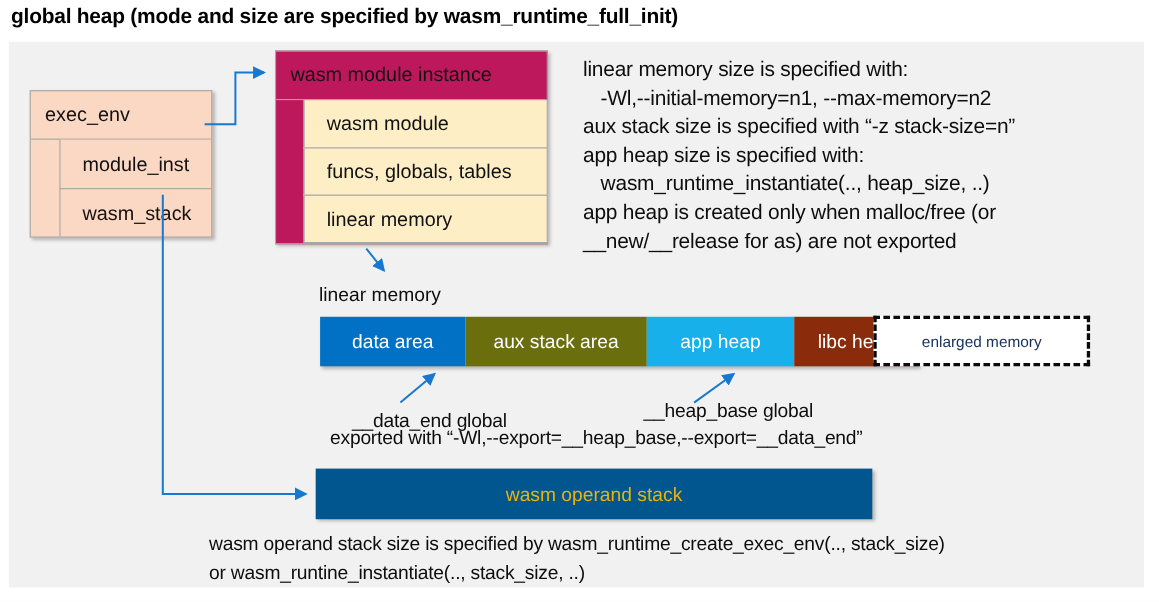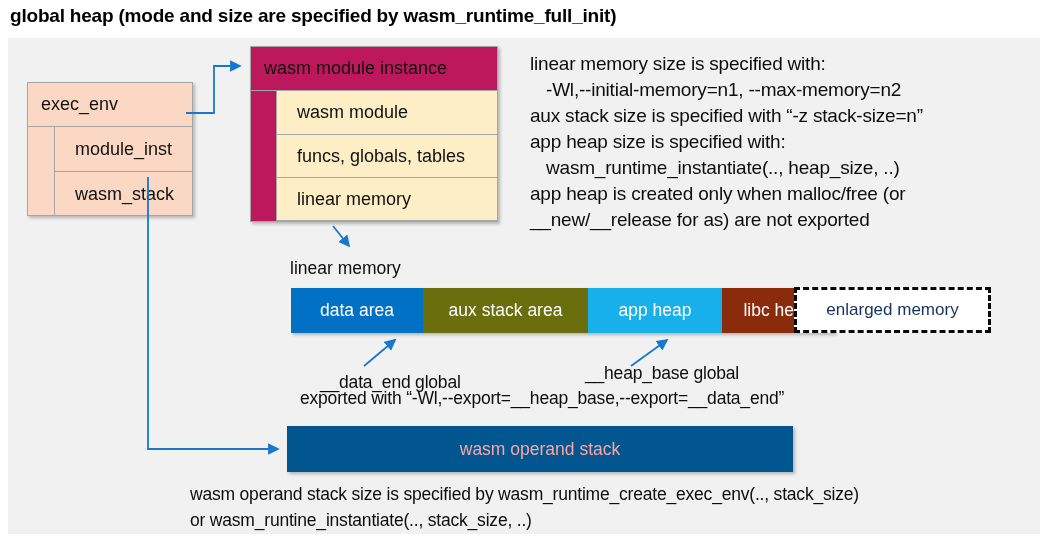--- a/index.html
+++ b/index.html
@@ -73,34 +73,34 @@
   }
   .mem-seg {
     height: 45px; line-height: 45px;
     color: #ffffff; font-size: 17.5px; text-align: center;
     white-space: nowrap; overflow: hidden;
   }
   .enlarged-box {
     position: absolute; left: 794px; top: 287px; width: 197px; height: 46px;
     background: #ffffff; border: 3px dashed #0a0a0a;
     line-height: 40px; text-align: center;
-    font-size: 17px;
+    font-size: 14px;
   }
 
   
   .ann { position: absolute; font-size: 17.5px; color: #0d0d0d; letter-spacing: -0.2px; }
   #ann-data-end  { left: 320px; top: 372px; }
   #ann-heap-base { left: 585px; top: 363px; }
   #ann-export    { left: 300px; top: 388px; }
 
   
   .operand-bar {
     position: absolute; left: 287px; top: 426px; width: 506px; height: 46px;
     line-height: 46px; text-align: center;
-    color: #fca5a5; font-size: 17.5px;
+    color: #eab308; font-size: 17.5px;
     box-shadow: 2px 2px 3px rgba(0,0,0,0.25);
   }
 
   
   .notes-bottom {
     position: absolute; left: 190px; top: 481px;
     font-size: 17.5px; line-height: 26px; color: #0d0d0d;
     letter-spacing: -0.2px;
   }
 

